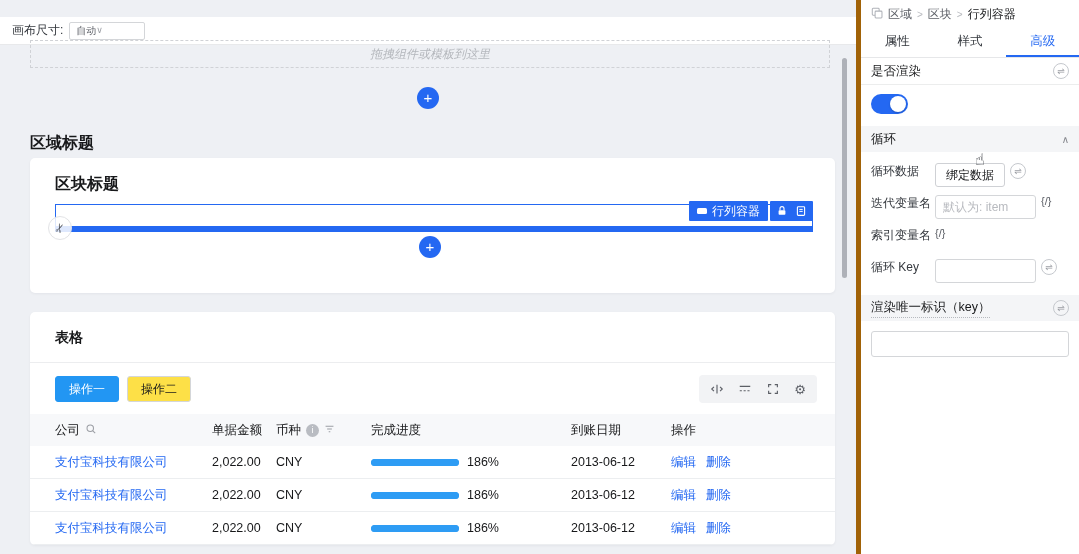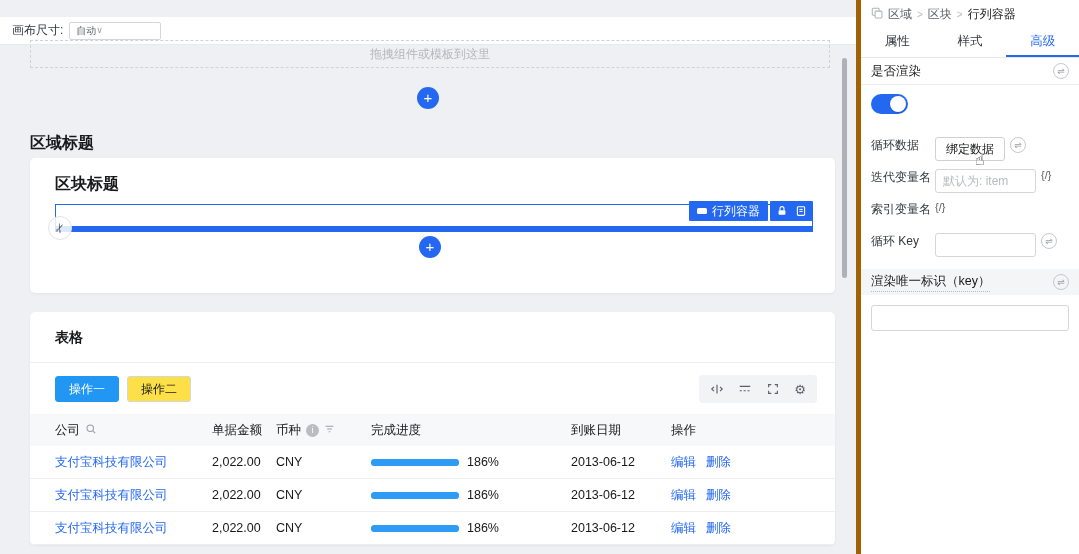--- a/index.html
+++ b/index.html
@@ -5,27 +5,27 @@
   * { margin:0; padding:0; box-sizing:border-box; }
   html,body { width:1079px; height:554px; }
   body { font-family:"Liberation Sans","DejaVu Sans",sans-serif; }
   .screen { position:relative; width:1079px; height:554px; background:#eef0f4; overflow:hidden; }
 
   
   .canvas { position:absolute; left:0; top:0; width:856px; height:554px; }
   .canvas-topbar { position:absolute; left:0; top:0; width:856px; height:28px; background:#fff;
     border-bottom:1px solid #e8e9eb; display:flex; align-items:center; padding:0 12px; gap:6px;margin-top:17px; }
   .topbar-label { font-size:12px; color:#33373d; }
-  .size-select { width:92px; height:18px; border:1px solid #d4d6d9; border-radius:2px; background:#fff;
+  .size-select { width:76px; height:18px; border:1px solid #d4d6d9; border-radius:2px; background:#fff;
     display:flex; align-items:center; justify-content:flex-start; padding:0 6px; cursor:pointer; }
   .size-select .val { font-size:10px; color:#5c5f66; }
   .size-select .caret { font-size:9px; color:#9b9ea4; line-height:1; }
 
   .dropzone { position:absolute; left:30px; top:40px; width:800px; height:28px;
-    border:1px dashed #d0d2d6; display:flex; align-items:center; justify-content:center; }
+    border:1px dashed #d0d2d6; display:flex; align-items:center; justify-content:center;font-style:italic; }
   .dropzone span { font-size:12px; color:#b4b7bc; }
 
   .plus-btn { position:absolute; width:22px; height:22px; border-radius:50%; background:#2468f2; border:none;
     color:#fff; font-size:15px; line-height:20px; text-align:center; cursor:pointer; padding:0; }
   .plus1 { left:417px; top:87px; }
   .plus2 { left:419px; top:236px; }
 
   .region-title { position:absolute; left:30px; top:133px; font-size:16px; font-weight:bold; color:#17181a; }
 
   .card { position:absolute; left:30px; background:#fff; border-radius:5px; box-shadow:0 1px 3px rgba(20,20,30,.05); }
@@ -321,20 +321,24 @@
       <span class="sec-label">是否渲染</span>
       <span class="formula-icon">⇌</span>
     </div>
 
     <div class="toggle-row">
       <div class="toggle">
           <span class="knob"></span>
         </div>
     </div>
 
+    <div class="group-header">
+      <span class="gh-label">循环</span>
+      <span class="chevron-up">∧</span>
+    </div>
 
     <div class="fields">
       <div class="field-row">
         <span class="field-label">循环数据</span>
         <button class="mini-btn">绑定数据</button>
         <span class="formula-icon">⇌</span>
       </div>
       <div class="field-row">
         <span class="field-label">迭代变量名</span>
         <input class="txt-input" type="text" placeholder="默认为: item" style="">

